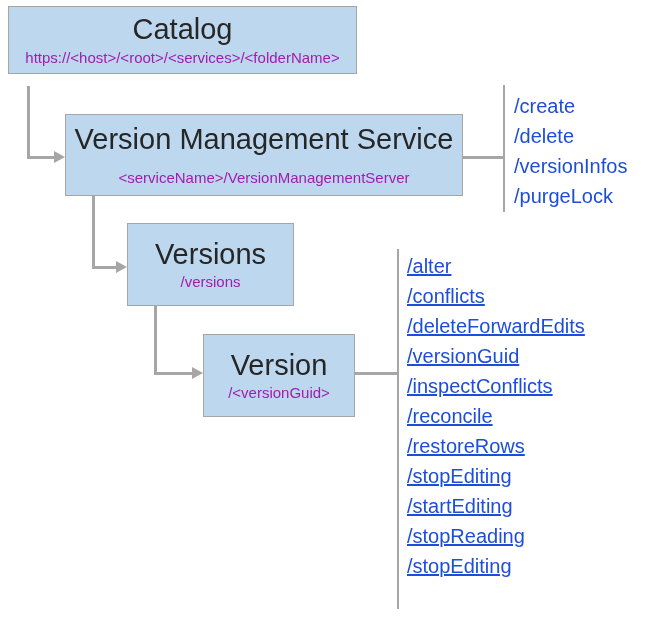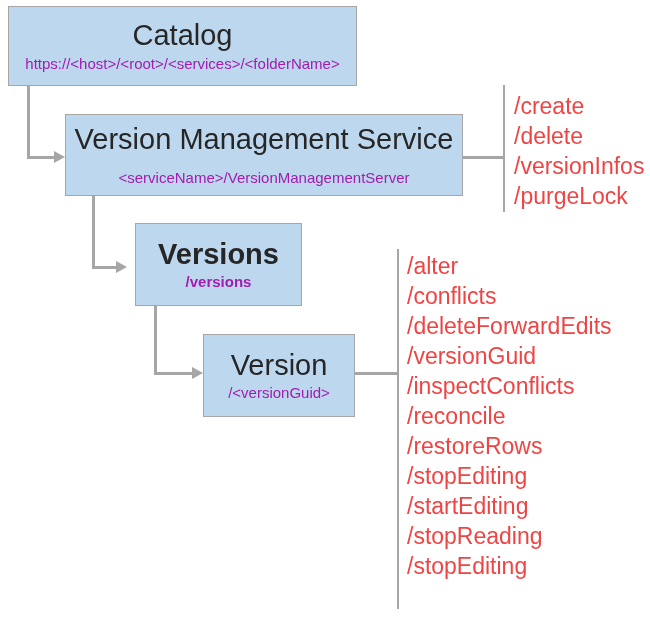--- a/index.html
+++ b/index.html
@@ -50,44 +50,44 @@
     width: 0;
     height: 0;
     border-top: 6.5px solid transparent;
     border-bottom: 6.5px solid transparent;
     border-left: 11px solid #a6a6a6;
   }
 
   .ops {
     position: absolute;
     list-style: none;
-    font-size: 23px;
-    color: #ef4444;
+    font-size: 20px;
+    color: #1d4ed8;
   }
   .ops li {
     line-height: 30px;
     white-space: nowrap;
   }
 </style>
 </head>
 <body>
 
 <div class="canvas">
 
-  <div class="node" style="left:8px; top:6px; width:349px; height:80px;">
+  <div class="node" style="left:8px; top:6px; width:349px; height:68px;">
     <div class="node-title">Catalog</div>
     <div class="node-subtitle">https://&lt;host&gt;/&lt;root&gt;/&lt;services&gt;/&lt;folderName&gt;</div>
   </div>
 
   <div class="node" style="left:65px; top:114px; width:398px; height:82px;gap:12px;">
     <div class="node-title">Version Management Service</div>
     <div class="node-subtitle">&lt;serviceName&gt;/VersionManagementServer</div>
   </div>
 
-  <div class="node" style="left:135px; top:223px; width:167px; height:83px;font-weight:bold;">
+  <div class="node" style="left:127px; top:223px; width:167px; height:83px;">
     <div class="node-title">Versions</div>
     <div class="node-subtitle">/versions</div>
   </div>
 
   <div class="node" style="left:203px; top:334px; width:152px; height:83px;">
     <div class="node-title">Version</div>
     <div class="node-subtitle">/&lt;versionGuid&gt;</div>
   </div>
 
   <div class="line v" style="left:27px; top:86px; height:72.5px;"></div>
@@ -110,21 +110,21 @@
     <li>/create</li>
     <li>/delete</li>
     <li>/versionInfos</li>
     <li>/purgeLock</li>
   </ul>
 
   <div class="line h" style="left:355px; top:372px; width:43px;"></div>
 
   <div class="line v" style="left:396.5px; top:249px; height:360px;"></div>
 
-  <ul class="ops" style="left:407px; top:251px;">
+  <ul class="ops" style="left:407px; top:251px;text-decoration:underline;">
     <li>/alter</li>
     <li>/conflicts</li>
     <li>/deleteForwardEdits</li>
     <li>/versionGuid</li>
     <li>/inspectConflicts</li>
     <li>/reconcile</li>
     <li>/restoreRows</li>
     <li>/stopEditing</li>
     <li>/startEditing</li>
     <li>/stopReading</li>

